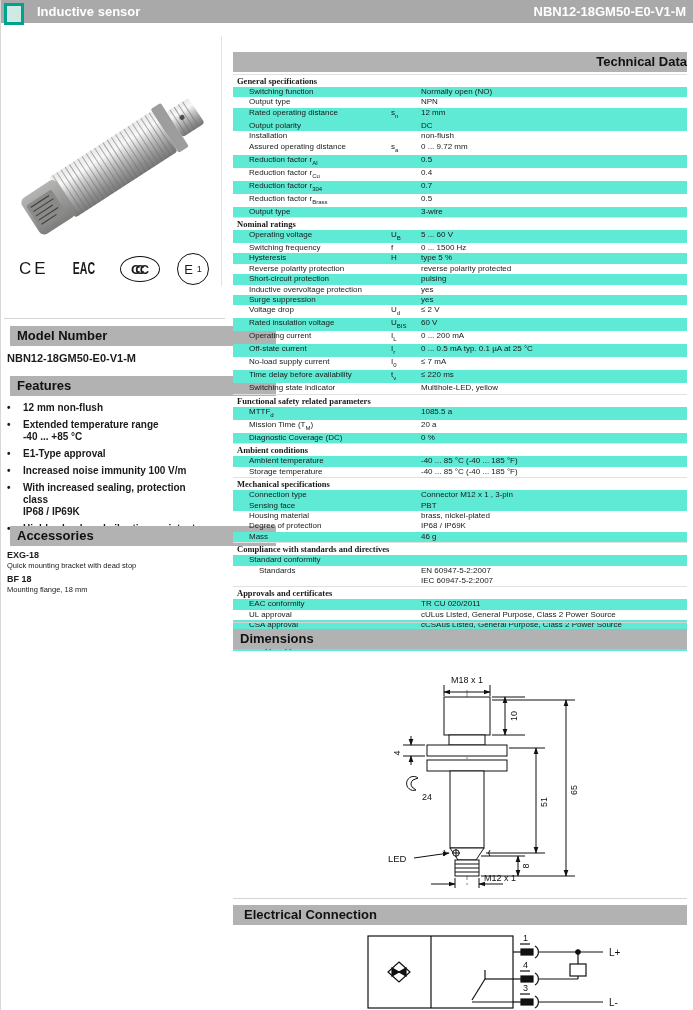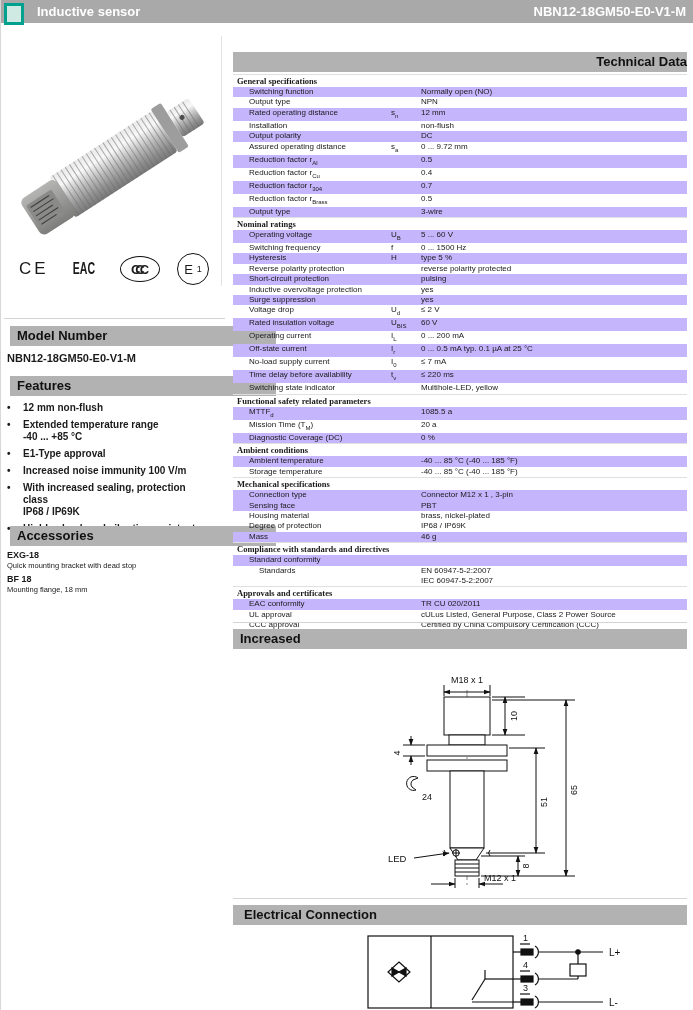--- a/index.html
+++ b/index.html
@@ -38,21 +38,21 @@
   .feature .dot{width:16px;flex:none;}
   .acc-list{position:absolute;left:6px;top:550px;width:216px;}
   .acc-name{font-size:9px;font-weight:bold;line-height:11px;}
   .acc-desc{font-size:7.5px;line-height:10px;margin-bottom:3px;}
   
   #tech-table{position:absolute;left:232px;top:74px;width:454px;font-size:8px;}
   .t-sec-title{font-weight:bold;font-size:8.5px;line-height:12px;padding-left:4px;
                border-top:1px solid #e0e0e0;font-family:Liberation Serif, serif;}
   .t-row{display:grid;grid-template-columns:142px 30px 1fr;line-height:10.4px;
          padding-left:16px;box-sizing:border-box;}
-  .t-row.shaded{background:#c4b5fd;}
+  .t-row.shaded{background:#5eead4;}
   .t-row .lbl.ind2{padding-left:10px;}
   sub{font-size:6px;}
   
   .dims-svg{position:absolute;left:232px;top:652px;}
   .elec-svg{position:absolute;left:232px;top:926px;}
   svg text{font-family:"Liberation Sans",sans-serif;fill:#111;}
 </style>
 </head>
 <body>
 
@@ -195,29 +195,29 @@
       <div class="t-row">
         <span class="lbl">Output type</span>
         <span class="sym"></span>
         <span class="val">NPN</span>
       </div>
       <div class="t-row shaded">
         <span class="lbl">Rated operating distance</span>
         <span class="sym">s<sub>n</sub></span>
         <span class="val">12 mm</span>
       </div>
+      <div class="t-row shaded">
+        <span class="lbl">Output polarity</span>
+        <span class="sym"></span>
+        <span class="val">DC</span>
+      </div>
       <div class="t-row">
         <span class="lbl">Installation</span>
         <span class="sym"></span>
         <span class="val">non-flush</span>
-      </div>
-      <div class="t-row shaded">
-        <span class="lbl">Output polarity</span>
-        <span class="sym"></span>
-        <span class="val">DC</span>
       </div>
       <div class="t-row">
         <span class="lbl">Assured operating distance</span>
         <span class="sym">s<sub>a</sub></span>
         <span class="val">0 ... 9.72 mm</span>
       </div>
       <div class="t-row shaded">
         <span class="lbl">Reduction factor r<sub>Al</sub></span>
         <span class="sym"></span>
         <span class="val">0.5</span>
@@ -381,34 +381,39 @@
       <div class="t-row shaded">
         <span class="lbl">EAC conformity</span>
         <span class="sym"></span>
         <span class="val">TR CU 020/2011</span>
       </div>
       <div class="t-row">
         <span class="lbl">UL approval</span>
         <span class="sym"></span>
         <span class="val">cULus Listed, General Purpose, Class 2 Power Source</span>
       </div>
+      <div class="t-row shaded">
+        <span class="lbl">CSA approval</span>
+        <span class="sym"></span>
+        <span class="val">cCSAus Listed, General Purpose, Class 2 Power Source</span>
+      </div>
       <div class="t-row">
         <span class="lbl">CCC approval</span>
         <span class="sym"></span>
         <span class="val">Certified by China Compulsory Certification (CCC)</span>
       </div>
       <div class="t-row shaded">
         <span class="lbl">E1 Type approval</span>
         <span class="sym"></span>
         <span class="val">10R-04</span>
       </div>
     </div>
 
   <div class="hairline" style="left:232px;top:622px;width:454px;"></div>
-  <div class="right-bar bar" style="top:629px;">Increased</div>
+  <div class="right-bar bar" style="top:629px;">Dimensions</div>
 
   <svg class="dims-svg" width="454" height="246" viewBox="0 0 454 246">
     <defs>
       <marker id="ar" viewBox="0 0 10 10" refX="9" refY="5" markerWidth="7" markerHeight="7" orient="auto-start-reverse">
         <path d="M0,1.5 L10,5 L0,8.5 z" fill="#111"></path>
       </marker>
     </defs>
     <g fill="none" stroke="#111" stroke-width="1">
 
       <line x1="234" y1="38" x2="234" y2="236" stroke="#888" stroke-dasharray="10 3 2 3"></line>

